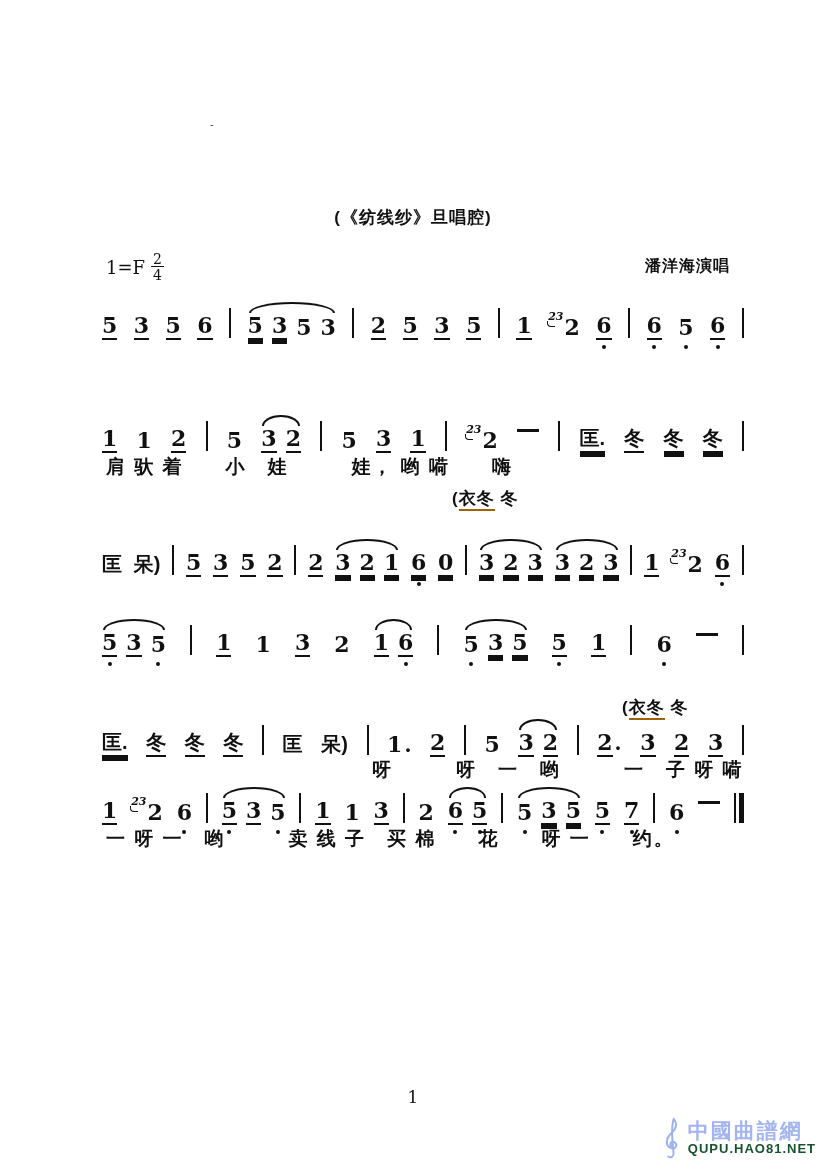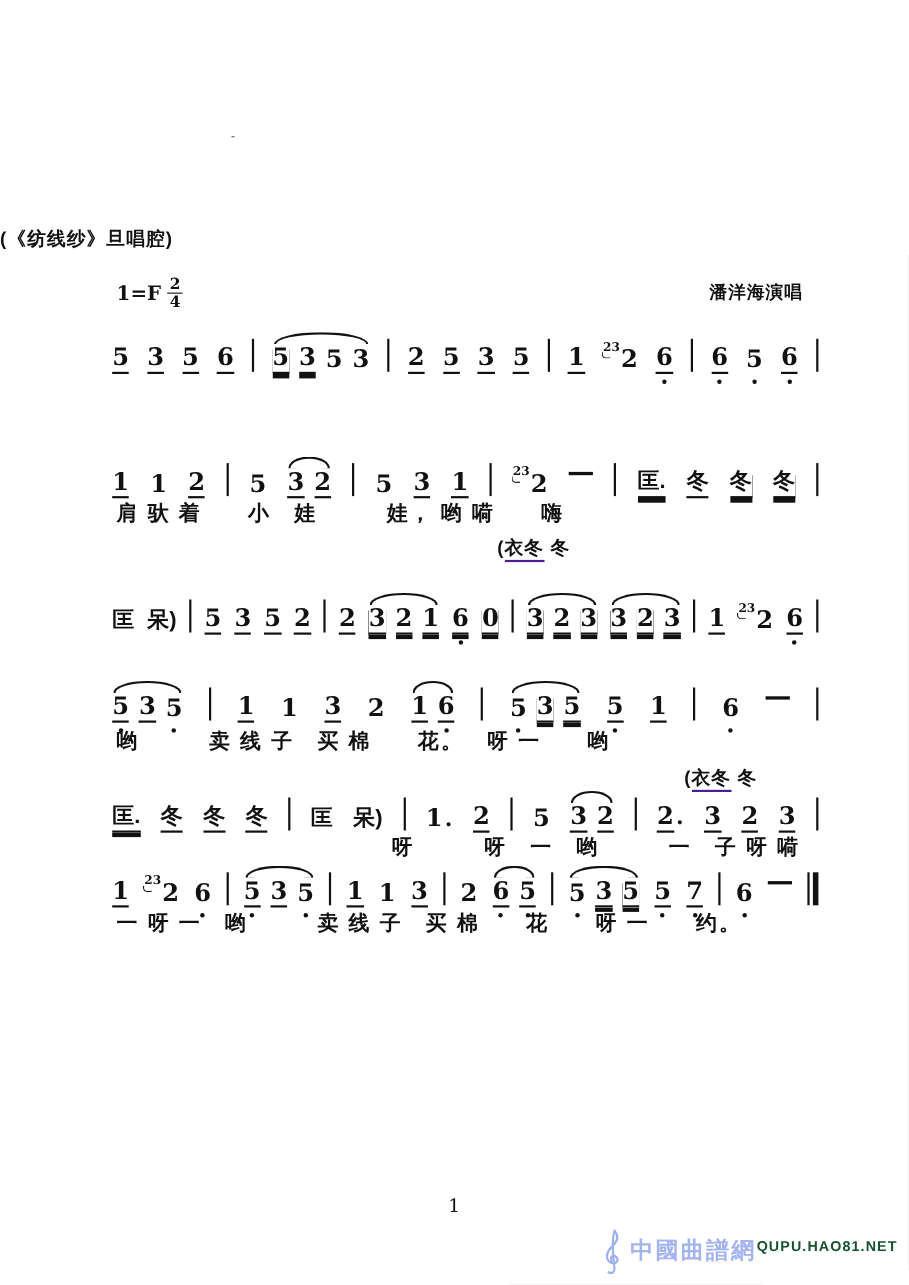--- a/index.html
+++ b/index.html
@@ -9,26 +9,26 @@
     font-family:"Liberation Sans",sans-serif;color:#111;
   }
   
   .stray{position:absolute;top:118px;left:210px;font-size:11px;color:#444;}
   .title{
     position:absolute;top:148px;left:0;width:100%;text-align:center;
     font-family:"Liberation Serif",serif;font-weight:bold;
     font-size:31px;letter-spacing:16px;text-indent:16px;
   }
   .subtitle{
-    position:absolute;top:206px;left:0;width:100%;
+    position:absolute;top:206px;left:0;width:100%;text-align:center;
     font-size:17px;font-weight:bold;letter-spacing:1px;
   }
   .meta-key{
     position:absolute;top:252px;left:106px;
-    font-family:"DejaVu Serif",serif;font-weight:bold;font-size:18px;
+    font-family:"DejaVu Serif",serif;font-weight:normal;font-size:18px;
     display:flex;align-items:center;gap:6px;
   }
   .tsig{display:inline-flex;flex-direction:column;align-items:center;line-height:1;font-size:14px;}
   .tsig .num{padding:0 2px;}
   .tsig .den{border-top:1.5px solid #111;padding:1px 2px 0;}
   .performer{
     position:absolute;top:256px;left:645px;font-size:16px;font-weight:bold;letter-spacing:1px;
   }
   
   .noterow{
@@ -41,21 +41,21 @@
   .digit{
     display:inline-block;line-height:1;font-family:"DejaVu Serif",serif;
     font-weight:bold;font-size:22px;padding-bottom:2px;
   }
   .u1{border-bottom:2px solid #111;}
   .u2{border-bottom:2px solid #111;box-shadow:0 4px 0 #111;}
   .bdot{position:absolute;left:50%;transform:translateX(-50%);bottom:-9px;width:4px;height:4px;border-radius:50%;background:#111;}
   .adot{font-weight:bold;font-size:20px;margin-left:2px;font-family:"DejaVu Serif",serif;}
   .grace{
     position:relative;font-family:"DejaVu Serif",serif;font-weight:bold;
-    font-size:11px;top:-9px;margin-right:1px;letter-spacing:0;
+    font-size:11px;top:-9px;margin-right:1px;letter-spacing:0;font-style:italic;
   }
   .grace::after{
     content:"";position:absolute;left:-1px;bottom:-4px;width:7px;height:5px;
     border-left:1px solid #111;border-bottom:1px solid #111;border-bottom-left-radius:4px;
   }
   .slurgrp{position:relative;display:inline-flex;align-items:flex-end;gap:9px;padding-top:12px;}
   .slurgrp::before{
     content:"";position:absolute;top:0;left:1px;right:1px;height:9px;
     border:2px solid #111;border-bottom:none;border-radius:50% 50% 0 0 / 100% 100% 0 0;
   }
@@ -69,39 +69,39 @@
     font-size:20px;padding-bottom:3px;
   }
   
   .lyrics{
     position:absolute;font-size:19px;font-weight:bold;letter-spacing:2px;white-space:pre;
   }
   .lyr1{top:346px;left:106px}
   .lyr2{top:454px;left:106px}
   .lyr3{top:582px;left:248px}
   .lyr4{top:661px;left:106px}
-  .lyr5{top:757px;left:356px}
+  .lyr5{top:757px;left:372px}
   .lyr6{top:826px;left:106px}
   .sublyr{
     position:absolute;font-size:17px;font-weight:bold;white-space:pre;letter-spacing:1px;
   }
   .sub2{top:487px;left:452px}
   .sub4{top:696px;left:622px}
-  .sublyr .uu{border-bottom:2px solid #4c1d95;padding-bottom:1px;}
+  .sublyr .uu{border-bottom:2px solid #a16207;padding-bottom:1px;}
   
   .pagenum{
     position:absolute;top:1087px;left:0;width:100%;text-align:center;
     font-family:"DejaVu Serif",serif;font-size:17px;
   }
   .watermark{
     position:absolute;right:10px;bottom:8px;display:flex;align-items:center;gap:6px;
     color:#9db1ee;
   }
   .wm-clef{flex:0 0 auto;}
-  .wm-text{display:flex;line-height:1.1;}
+  .wm-text{display:flex;flex-direction:column;line-height:1.1;}
   .wm-site{font-size:21px;font-weight:bold;letter-spacing:2px;color:#a3b4f0;}
   .wm-url{font-size:13px;font-weight:bold;letter-spacing:1px;color:#14532d;}
 </style>
 </head>
 <body>
 
 <div class="page">
 
   <span class="stray">-</span>
 
@@ -227,21 +227,20 @@
         <span class="note"><span class="digit u2">3</span></span>
         <span class="note"><span class="digit u2">5</span></span>
       </span>
       <span class="note"><span class="digit u1">5</span><i class="bdot"></i></span>
       <span class="note"><span class="digit u1">1</span></span>
       <span class="bar"></span>
       <span class="note"><span class="digit">6</span><i class="bdot"></i></span>
       <span class="dash"></span>
       <span class="bar"></span>
     </div>
-  <div class="lyrics lyr4">哟　　　卖 线 子　买 棉　　花。　呀 一　　哟</div>
   <div class="sublyr sub4"><span>(</span><span class="uu">衣冬</span><span> 冬</span></div>
 
   <div class="noterow l5">
       <span class="perc u2">匡.</span>
       <span class="perc u1">冬</span>
       <span class="perc u1">冬</span>
       <span class="perc u1">冬</span>
       <span class="bar"></span>
       <span class="perc">匡</span>
       <span class="perc">呆)</span>

